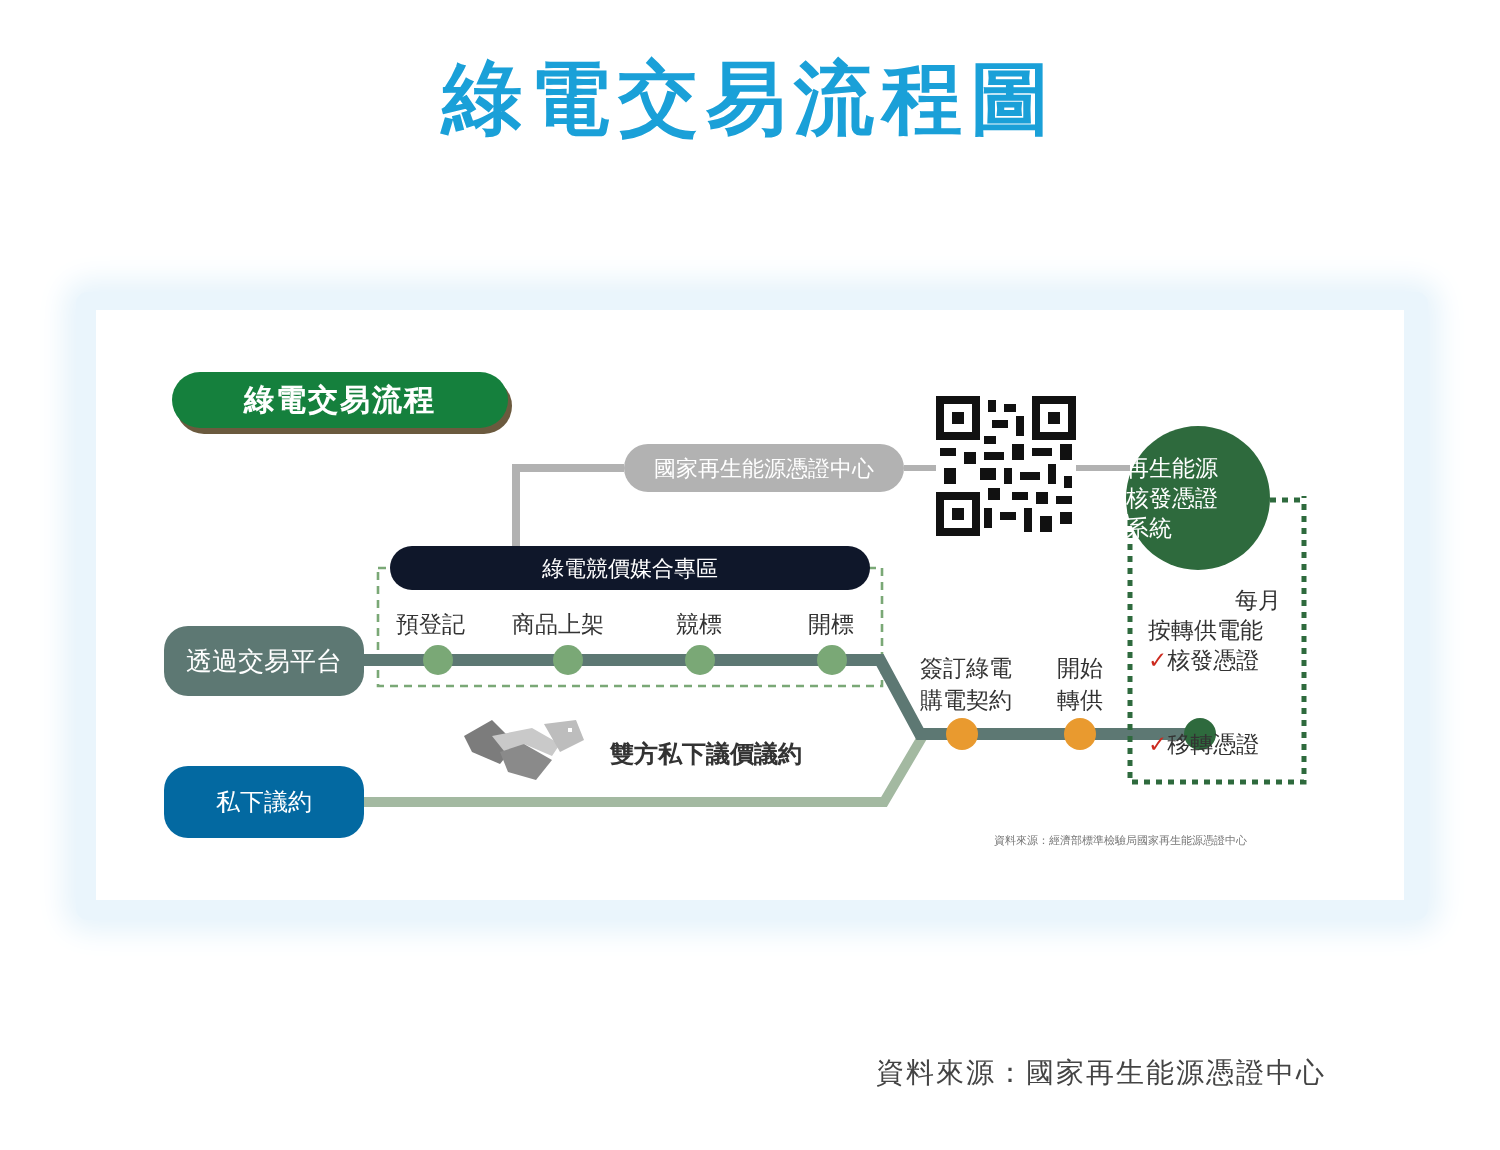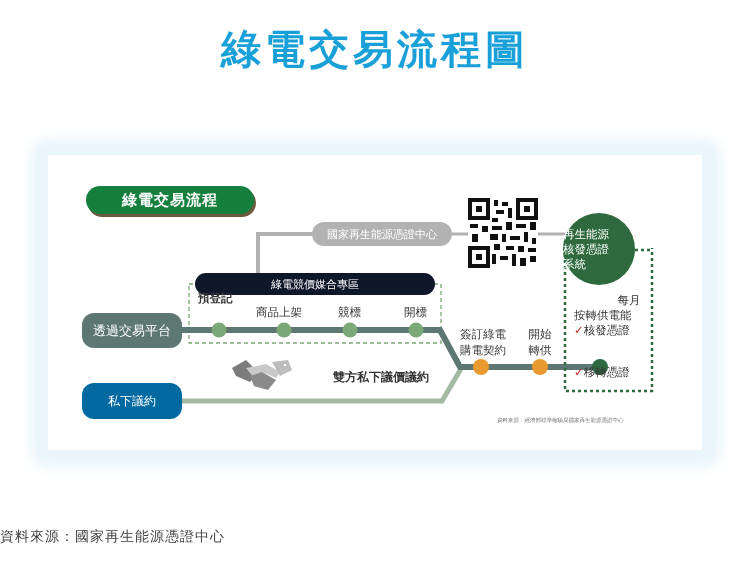--- a/index.html
+++ b/index.html
@@ -51,24 +51,24 @@
     }
     .lbl { position: absolute; font-size: 11.5px; color: #333; white-space: nowrap; }
     .two-line { line-height: 16px; font-size: 11.5px; color: #333; text-align: center; position: absolute; }
     .monthly {
       position: absolute; left: 566px; top: 293px; width: 100px; font-size: 11.5px; line-height: 15px;
       color: #333; text-align: left;
     }
     .check { color: #cc2a1f; font-weight: bold; }
     .small-src { position: absolute; left: 497px; top: 417px; font-size: 5.5px; color: #777; white-space: nowrap; }
     .footer {
-      position: absolute; left: 0; top: 528px; width: 663px; text-align: left;
+      position: absolute; left: 0; top: 528px; width: 663px; text-align: right;
       font-size: 14px; color: #444; letter-spacing: 1px;
     }
-    .deal-lbl { position: absolute; left: 305px; top: 369px; font-size: 12px; font-weight: bold; color: #333; margin-left: 28px; }
+    .deal-lbl { position: absolute; left: 305px; top: 369px; font-size: 12px; font-weight: bold; color: #333; }
   </style>
 </head>
 <body>
 
 <div class="title">綠電交易流程圖</div>
 
 <div class="card-glow"></div>
 <div class="card"></div>
 
 <svg class="diagram" width="750" height="575">
@@ -147,21 +147,21 @@
 <div class="pill zone-pill">綠電競價媒合專區</div>
 <div class="pill platform-pill">透過交易平台</div>
 <div class="pill private-pill">私下議約</div>
 
 <div class="system-circle">
   <span>再生能源</span>
   <span>核發憑證</span>
   <span>系統</span>
 </div>
 
-<div class="lbl" style="left:198px; top:291px;font-weight:bold;">預登記</div>
+<div class="lbl" style="left:198px; top:305px;">預登記</div>
 <div class="lbl" style="left:256px; top:305px;">商品上架</div>
 <div class="lbl" style="left:338px; top:305px;">競標</div>
 <div class="lbl" style="left:404px; top:305px;">開標</div>
 
 <div class="two-line" style="left:455px; top:326px; width:56px;">
   <div>簽訂綠電</div>
   <div>購電契約</div>
 </div>
 <div class="two-line" style="left:524px; top:326px; width:32px;">
   <div>開始</div>

